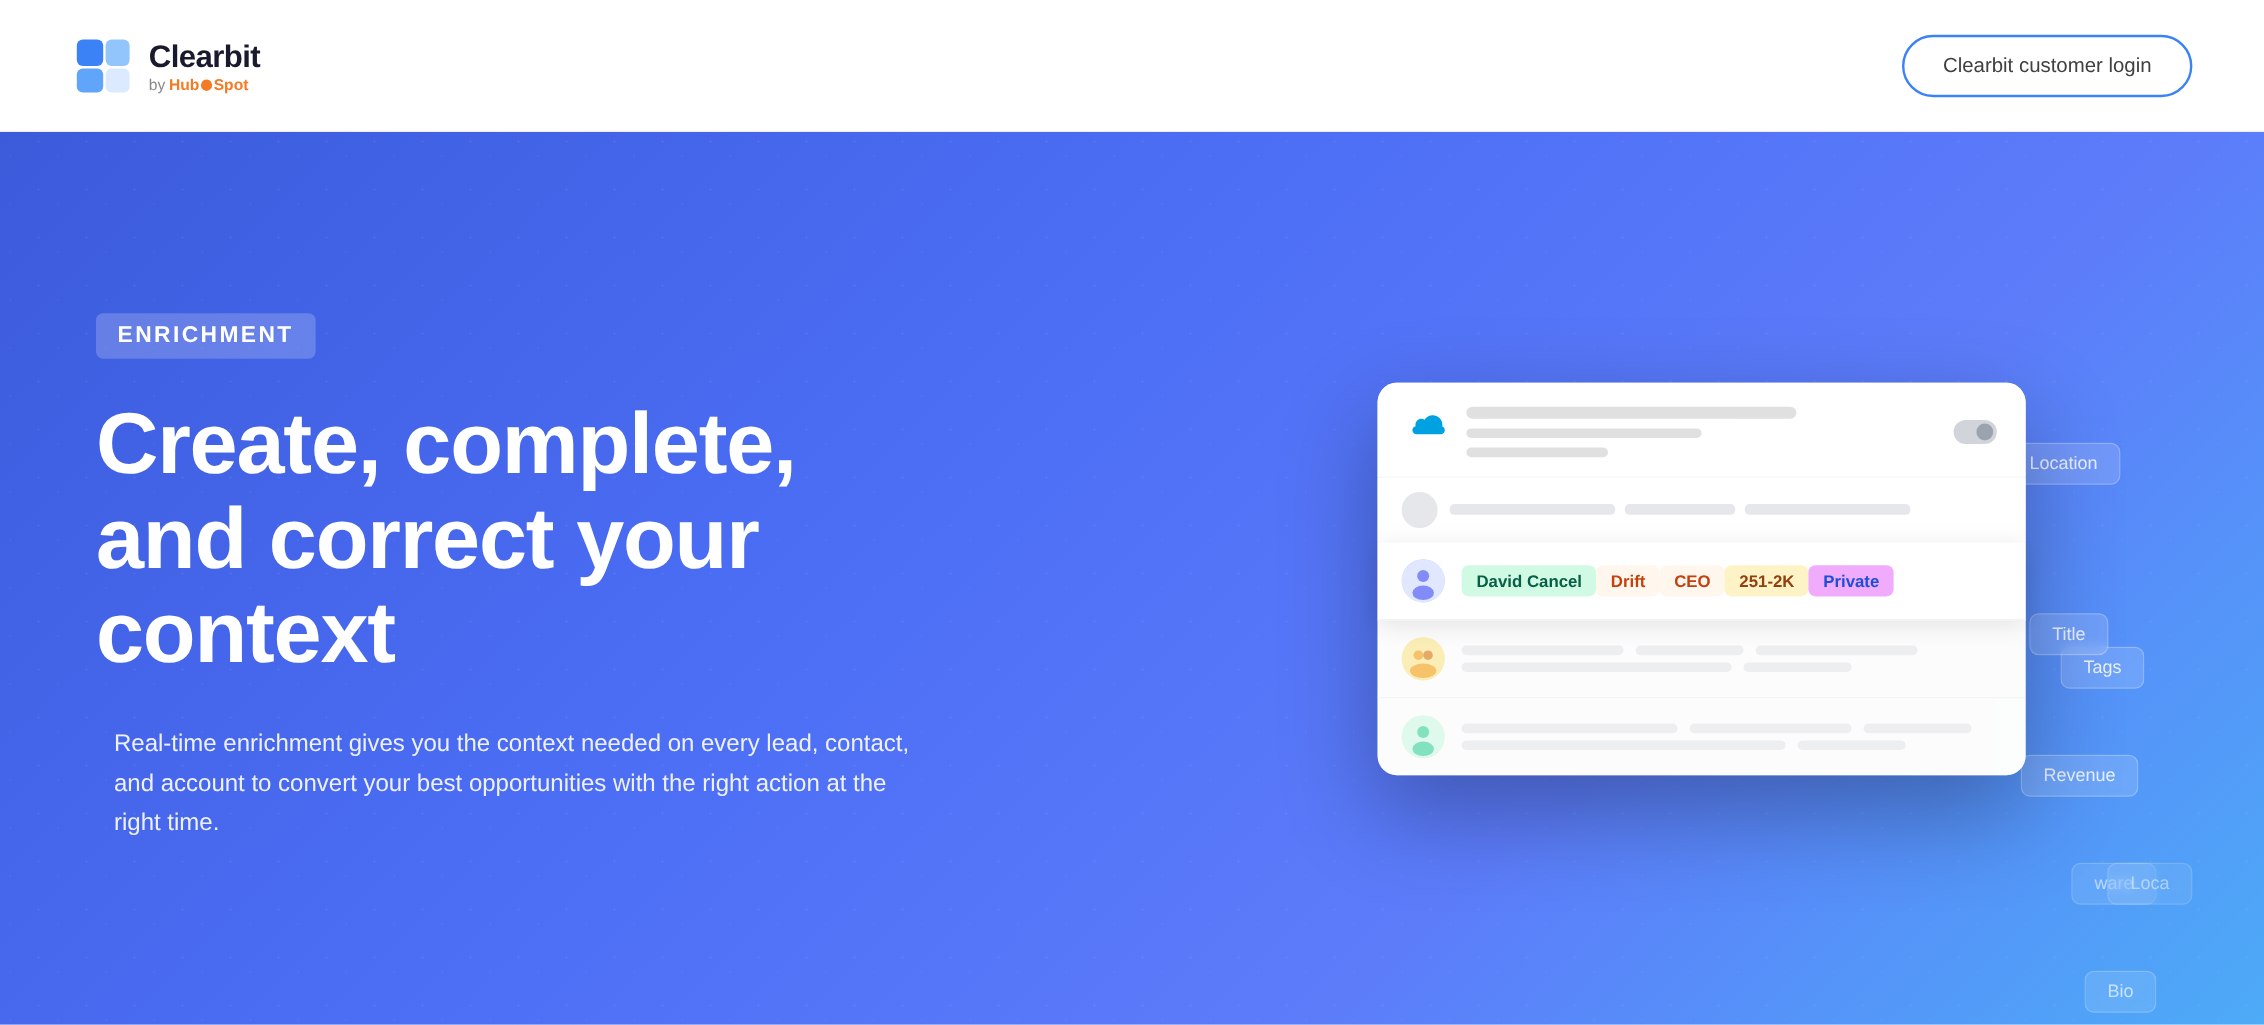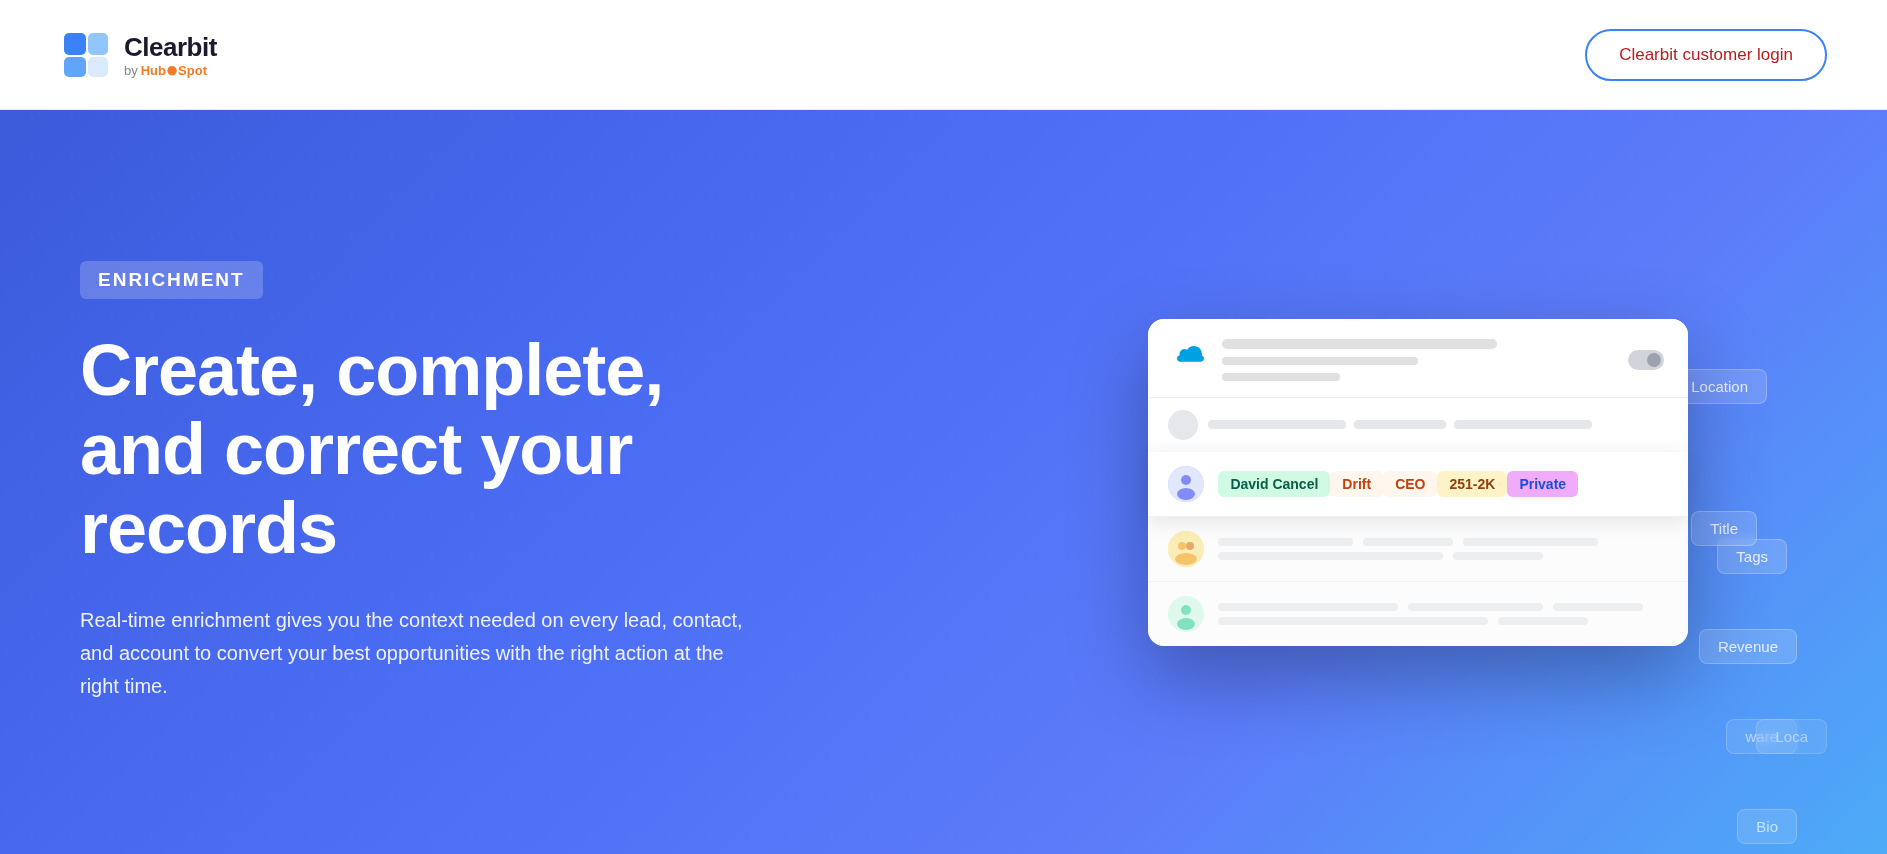--- a/index.html
+++ b/index.html
@@ -50,21 +50,21 @@
       font-weight: 700;
       font-size: 13px;
     }
     .hubspot-dot {
       color: #f47a23;
       font-size: 8px;
     }
     .login-btn {
       border: 2px solid #3b82f6;
       background: transparent;
-      color: #b91c1c;
+      color: #404040;
       padding: 14px 32px;
       border-radius: 30px;
       font-size: 17px;
       font-weight: 500;
       cursor: pointer;
       white-space: nowrap;
     }
 
     
     .hero {
@@ -121,20 +121,21 @@
       margin-bottom: 36px;
       letter-spacing: -1px;
     }
 
     .hero-sub {
       font-size: 20px;
       color: rgba(255,255,255,0.9);
       line-height: 1.65;
       max-width: 680px;
       font-weight: 400;
+      margin-left: 15px;
     }
 
     
     .floating-tags {
       position: absolute;
       top: 0; left: 0; right: 0; bottom: 0;
       pointer-events: none;
     }
     .ftag {
       position: absolute;
@@ -146,21 +147,21 @@
       font-size: 15px;
       font-weight: 500;
       backdrop-filter: blur(4px);
       white-space: nowrap;
     }
     .ftag.title-top    { top: 50px;  right: 500px; }
     .ftag.logo-top     { top: 50px;  right: 370px; background: rgba(255,255,255,0.25); border-color: rgba(255,255,255,0.4); }
     .ftag.type-top     { top: 50px;  right: 220px; }
     .ftag.location-top { top: 50px;  right: 40px; }
     .ftag.tags-mid     { top: 220px; right: 20px; }
-    .ftag.revenue-mid  { top: 310px; right: 10px; }
+    .ftag.revenue-mid  { top: 310px; right: 25px; }
     .ftag.ware-mid     { top: 400px; right: 10px; opacity: 0.7; }
     .ftag.software-bot { bottom: 100px; right: 480px; opacity: 0.75; }
     .ftag.employees-bot{ bottom: 100px; right: 290px; background: rgba(255,255,255,0.25); border-color: rgba(255,255,255,0.4); }
     .ftag.tags-bot     { bottom: 100px; right: 170px; }
     .ftag.title-bot    { bottom: 100px; right: 50px; }
     .ftag.loca-mid     { top: 400px; right: -20px; opacity: 0.6; }
     .ftag.bio-mid      { top: 490px; right: 10px; opacity: 0.8; }
 
     
     .ui-card {
@@ -336,21 +337,21 @@
   <button class="login-btn">Clearbit customer login</button>
 </header>
 
 <section class="hero">
 
   <div class="hero-left">
     <div class="enrichment-badge">ENRICHMENT</div>
     <h1 class="hero-headline">
       <span>Create, complete,</span><br>
       <span>and correct your</span><br>
-      <span>records</span>
+      <span>context</span>
     </h1>
     <p class="hero-sub">Real-time enrichment gives you the context needed on every lead, contact, and account to convert your best opportunities with the right action at the right time.</p>
   </div>
 
   <div class="hero-right">
 
     <div class="floating-tags">
       <div class="ftag title-top">Title</div>
       <div class="ftag logo-top">Logo</div>
       <div class="ftag type-top">Type</div>

